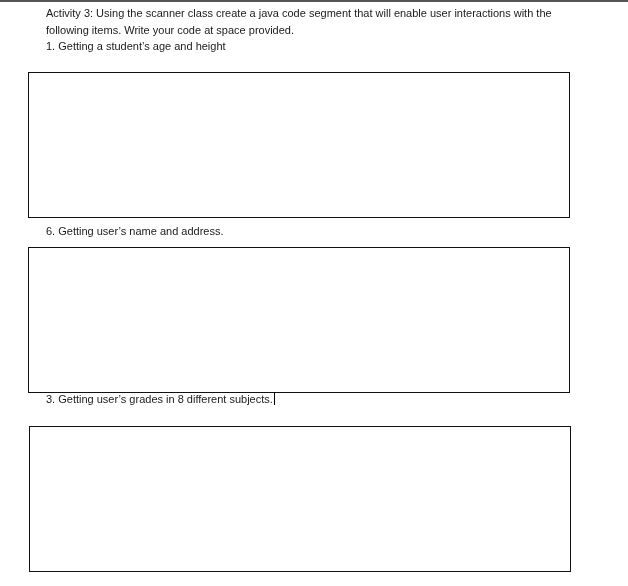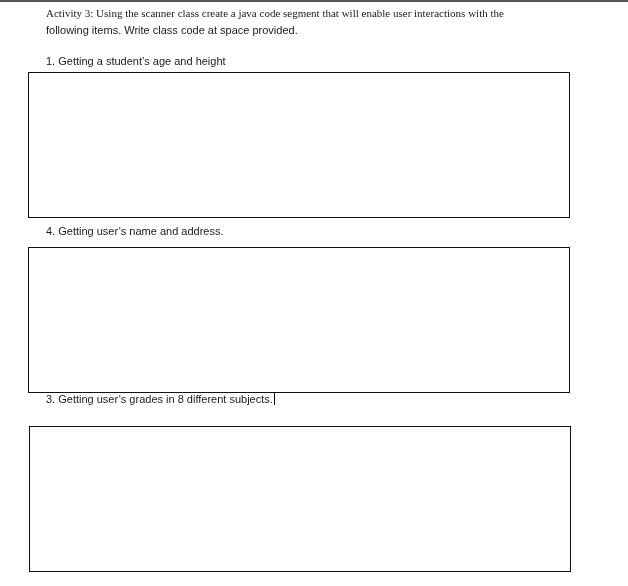--- a/index.html
+++ b/index.html
@@ -10,23 +10,23 @@
   .top-rule { position:absolute; left:0; top:0; width:628px; height:2px; background:#555; }
   .line { position:absolute; left:46px; font-size:11px; white-space:nowrap; }
   .box { position:absolute; border:1.5px solid #111; box-sizing:border-box; background:#fff; }
   .cursor { display:inline-block; width:1px; height:13px; background:#000; vertical-align:-2px; margin-left:1px; }
 </style>
 </head>
 <body>
 
 <div class="top-rule"></div>
 
-<div class="line" style="top:7px;font-family:Liberation Serif, serif;">Activity 3: Using the scanner class create a java code segment that will enable user interactions with the</div>
-<div class="line" style="top:24px;">following items. Write class code at space provided.</div>
+<div class="line" style="top:7px;">Activity 3: Using the scanner class create a java code segment that will enable user interactions with the</div>
+<div class="line" style="top:24px;">following items. Write your code at space provided.</div>
 
-<div class="line" style="top:55px;">1. Getting a student’s age and height</div>
+<div class="line" style="top:40px;">1. Getting a student’s age and height</div>
 <div class="box" style="left:28px; top:72px; width:542px; height:146px;"></div>
 
-<div class="line" style="top:225px;">4. Getting user’s name and address.</div>
+<div class="line" style="top:225px;">6. Getting user’s name and address.</div>
 <div class="box" style="left:28px; top:247px; width:542px; height:146px;"></div>
 
 <div class="line" style="top:392px;"><span>3. Getting user’s grades in 8 different subjects.</span><span class="cursor"></span></div>
 <div class="box" style="left:29px; top:426px; width:542px; height:146px;"></div>
 
 </body></html>

